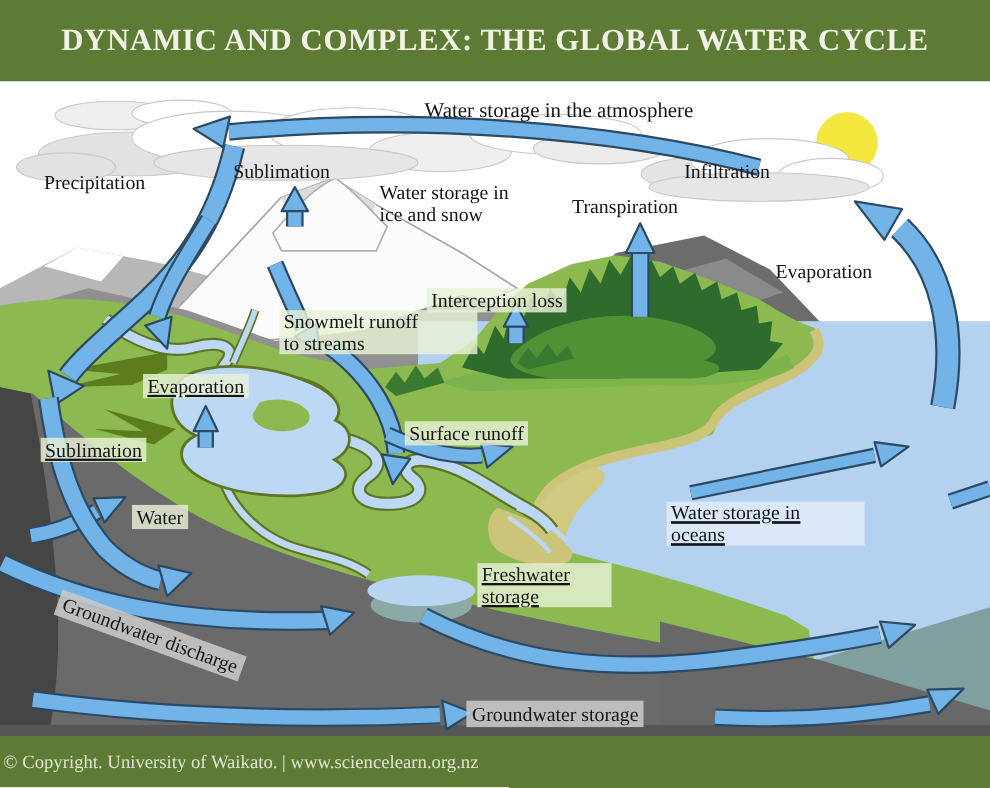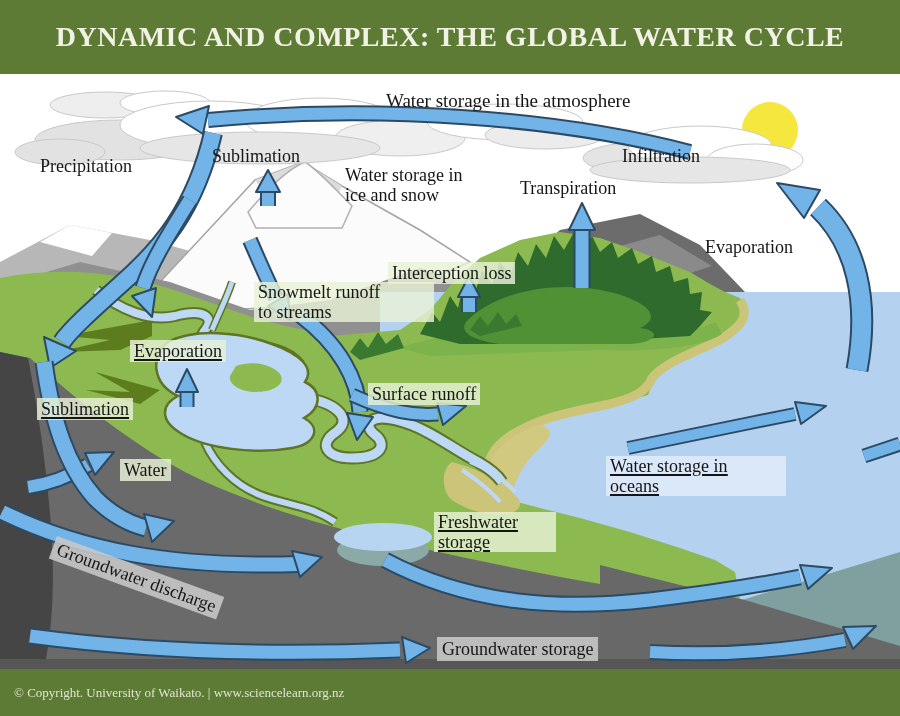--- a/index.html
+++ b/index.html
@@ -13,21 +13,21 @@
     background:#5d7b34;display:flex;align-items:center;justify-content:center;
   }
   header.bar h1{
     margin:0;font-size:28px;font-weight:bold;letter-spacing:.5px;
     color:#f2f1e6;white-space:nowrap;
   }
   footer.bar{
     position:absolute;left:0;top:669px;width:900px;height:47px;
     background:#5d7b34;display:flex;align-items:center;
   }
-  footer.bar span{color:#dfe5d2;font-size:13px;padding-left:14px;white-space:nowrap;}
+  footer.bar span{color:#dfe5d2;font-size:17px;padding-left:3px;white-space:nowrap;}
   .canvas{position:absolute;top:74px;left:0;width:900px;height:595px;border-radius:20px;}
   .canvas svg{position:absolute;top:0;left:0;}
   
   .lbl{
     position:absolute;font-size:18px;color:#151515;white-space:nowrap;
     line-height:22px;z-index:5;
   }
   .c2{text-align:left;white-space:normal;line-height:20px;}
   .u, .u span{text-decoration:underline;text-decoration-thickness:2px;text-underline-offset:2px;}
   .bgg{background:rgba(233,242,215,.82);padding:0 4px;}
@@ -43,21 +43,21 @@
   [data-name="label-evaporation-right"]{left:705px;top:162px;}
   [data-name="label-interception-loss"]{left:388px;top:176px;margin-top:12px;}
   [data-name="label-snowmelt"]{left:254px;top:208px;width:172px;}
   [data-name="label-evaporation-left"]{left:130px;top:266px;}
   [data-name="label-surface-runoff"]{left:368px;top:277px;margin-top:32px;}
   [data-name="label-infiltration"]{left:37px;top:324px;}
   [data-name="label-spring"]{left:120px;top:385px;}
   [data-name="label-oceans"]{left:606px;top:382px;width:172px;}
   [data-name="label-freshwater"]{left:434px;top:438px;width:114px;}
   [data-name="label-groundwater-discharge"]{left:57px;top:462px;transform:rotate(20deg);transform-origin:0 0;}
-  [data-name="label-groundwater-storage"]{left:437px;top:563px;}
+  [data-name="label-groundwater-storage"]{left:424px;top:563px;}
   
   .ao{fill:none;stroke:#2c4a63;}
   .ai{fill:none;stroke:#72b3e8;}
   .ah{fill:#72b3e8;stroke:#2c4a63;stroke-width:2;stroke-linejoin:round;}
 </style>
 </head>
 <body>
 
 <div class="stage" data-name="water-cycle-infographic">
 

